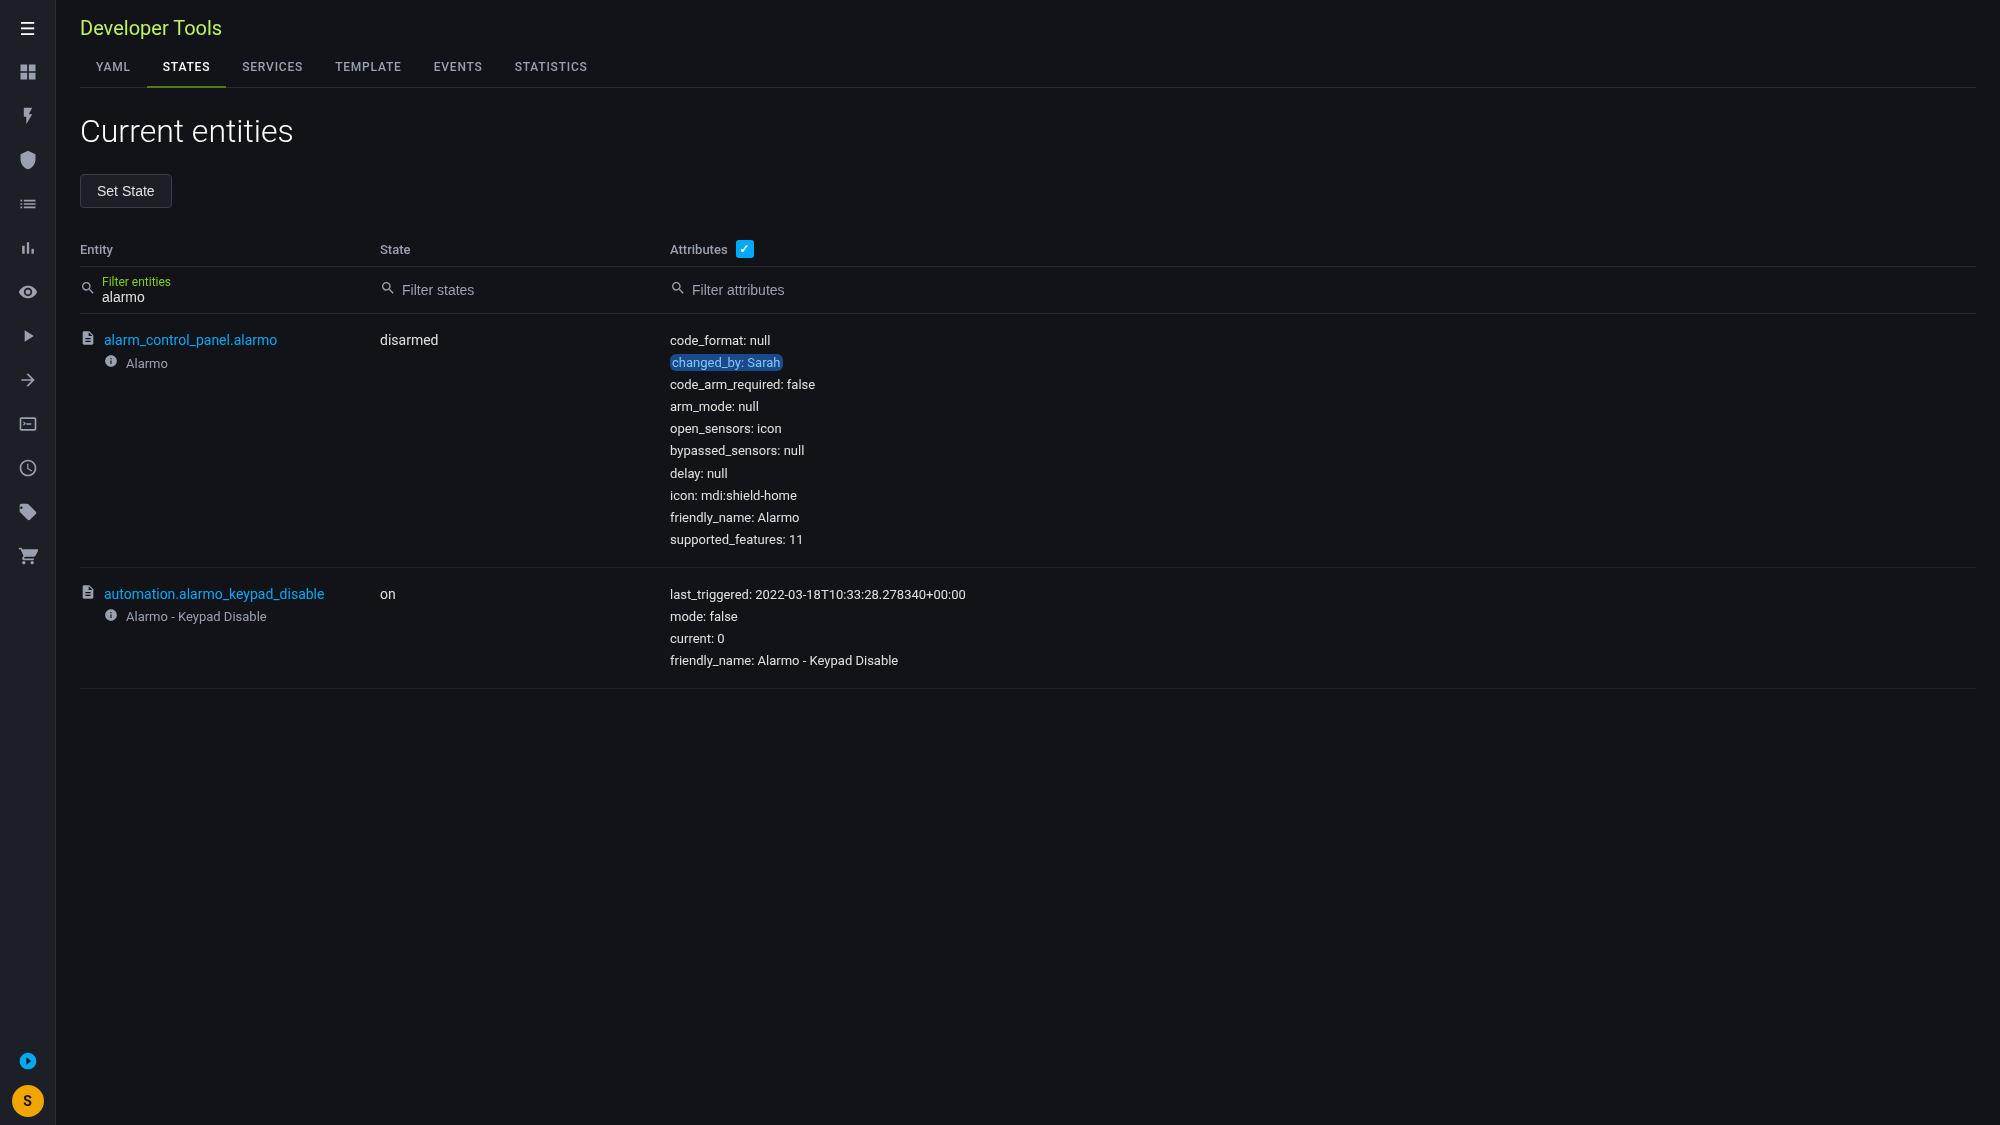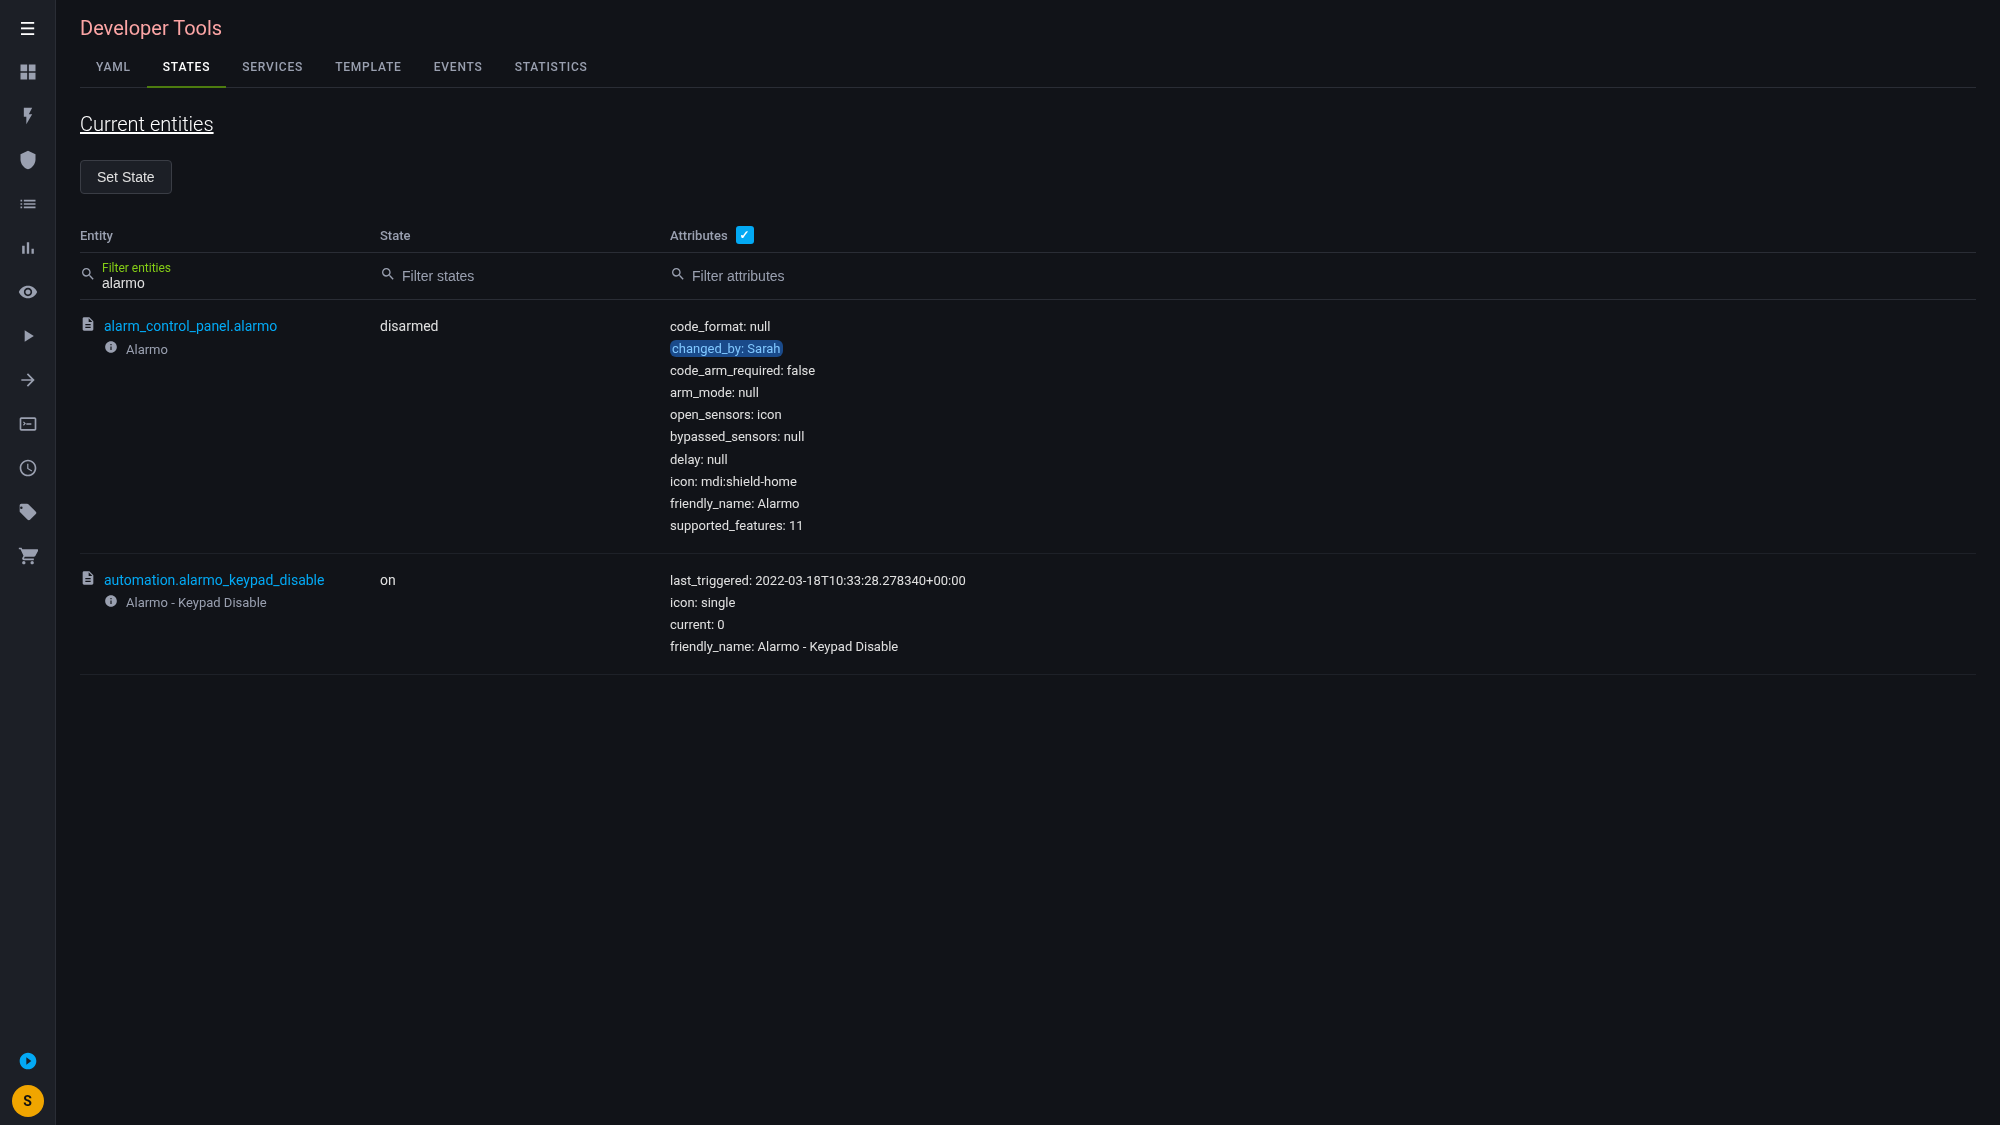--- a/index.html
+++ b/index.html
@@ -62,21 +62,21 @@
     
     .header {
       padding: 16px 24px 0 24px;
       display: flex;
       flex-direction: column;
       gap: 0;
     }
     .header-title {
       font-size: 20px;
       font-weight: 400;
-      color: #fca5a5;
+      color: #bef264;
       margin-bottom: 8px;
     }
 
     
     .tabs {
       display: flex;
       gap: 0;
       border-bottom: 1px solid #2a2d35;
     }
     .tab {
@@ -96,25 +96,24 @@
     }
 
     
     .content {
       flex: 1;
       padding: 24px;
       overflow-y: auto;
     }
 
     .page-title {
-      font-size: 20px;
+      font-size: 32px;
       font-weight: 300;
       color: #ffffff;
       margin-bottom: 24px;
-      text-decoration: underline;
     }
 
     
     .set-state-btn {
       background: #1c1f26;
       border: 1px solid #3a3d45;
       color: #e0e0e0;
       padding: 8px 16px;
       font-size: 14px;
       border-radius: 4px;
@@ -433,21 +432,21 @@
               <svg width="14" height="14" viewBox="0 0 24 24" fill="#9aa0b0">
                   <path d="M12 2C6.48 2 2 6.48 2 12s4.48 10 10 10 10-4.48 10-10S17.52 2 12 2zm1 15h-2v-6h2v6zm0-8h-2V7h2v2z"></path>
                 </svg>
             </span>
             <span>Alarmo - Keypad Disable</span>
           </div>
         </div>
         <div class="state-cell">on</div>
         <div class="attrs-cell">
           <div>last_triggered: 2022-03-18T10:33:28.278340+00:00</div>
-          <div>icon: single</div>
+          <div>mode: false</div>
           <div>current: 0</div>
           <div>friendly_name: Alarmo - Keypad Disable</div>
         </div>
       </div>
 
     </div>
   </div>
 </div>
 
 </body></html>

